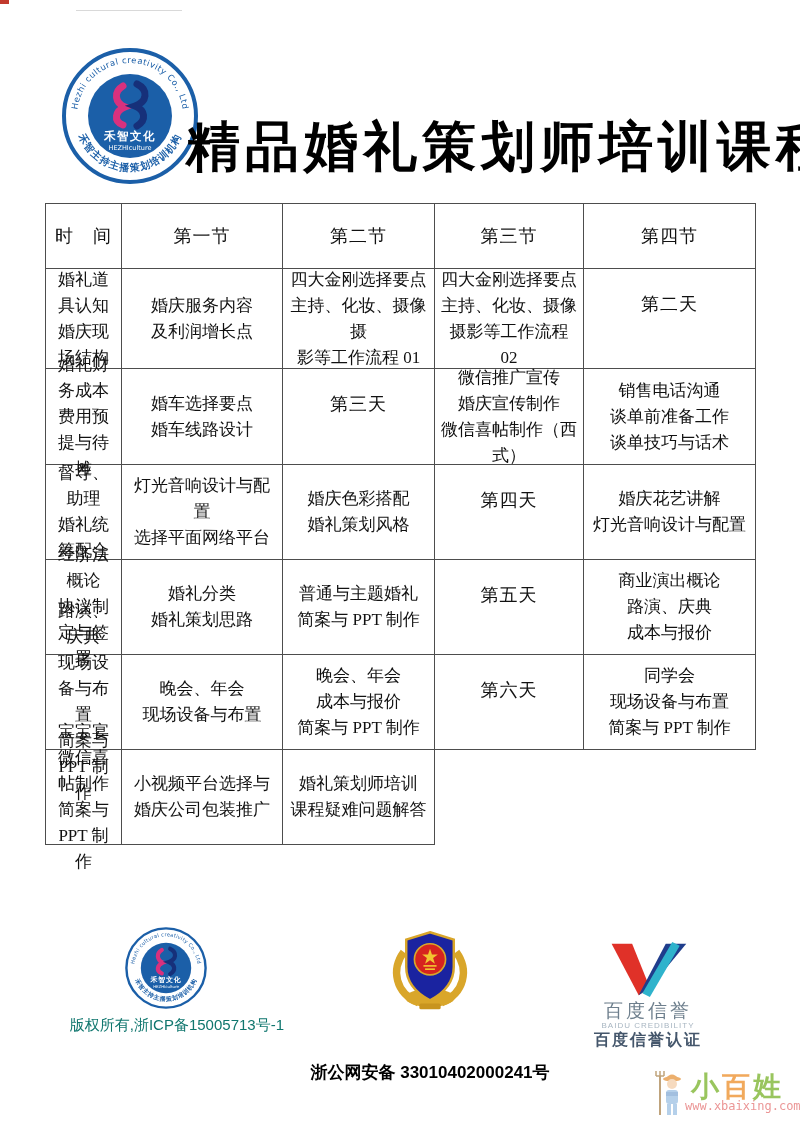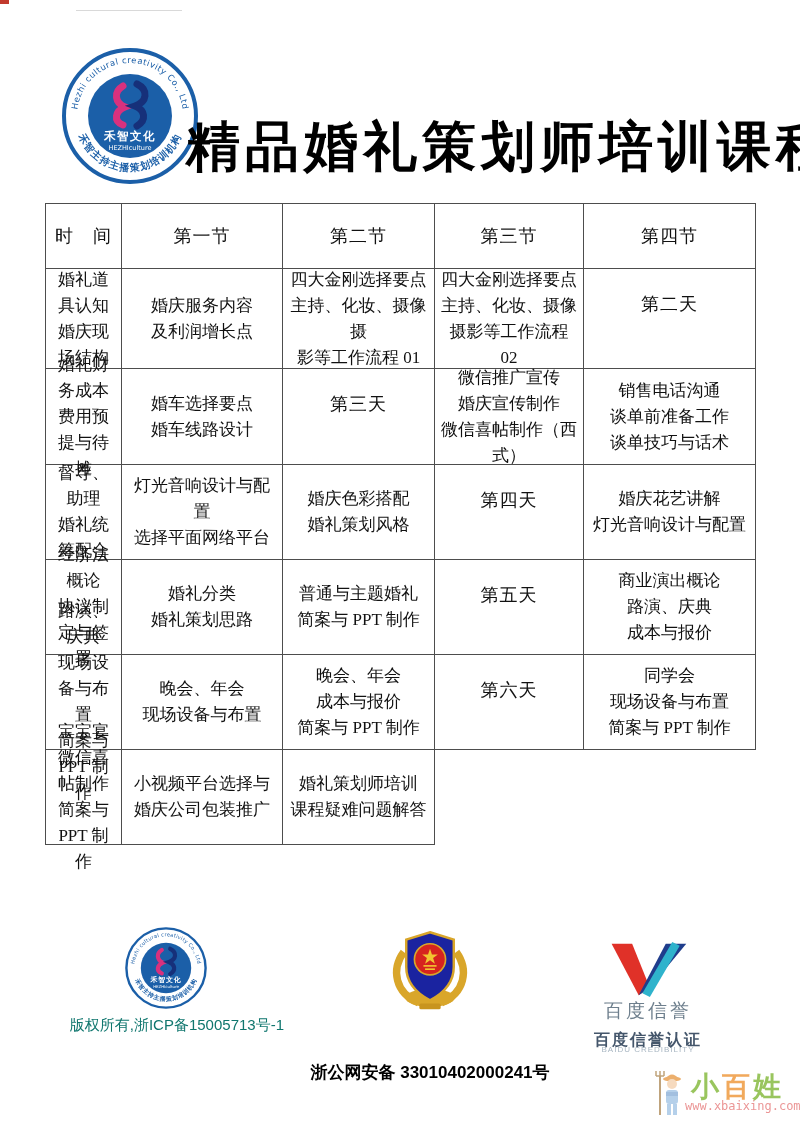--- a/index.html
+++ b/index.html
@@ -47,21 +47,21 @@
     position:absolute;left:306px;top:1024px;width:248px;text-align:center;
     font-family:"Liberation Sans","DejaVu Sans",sans-serif;font-size:17px;font-weight:bold;color:#000;margin-top:37px;
   }
   .baidu-logo{position:absolute;left:606px;top:940px;width:84px;height:58px;}
   .baidu-cn{
     position:absolute;left:588px;top:998px;width:120px;text-align:center;
     font-family:"Liberation Sans","DejaVu Sans",sans-serif;font-size:19px;letter-spacing:3px;color:#6e7f8d;
   }
   .baidu-en{
     position:absolute;left:588px;top:1021px;width:120px;text-align:center;
-    font-family:"Liberation Sans","DejaVu Sans",sans-serif;font-size:8px;letter-spacing:1px;color:#a8b6c2;margin-top:24px;
+    font-family:"Liberation Sans","DejaVu Sans",sans-serif;font-size:8px;letter-spacing:1px;color:#a8b6c2;
   }
   .baidu-cert{
     position:absolute;left:583px;top:1030px;width:130px;text-align:center;
     font-family:"Liberation Sans","DejaVu Sans",sans-serif;font-size:16px;font-weight:bold;letter-spacing:2px;color:#44566b;
   }
 
   
   .watermark{position:absolute;left:655px;top:1066px;width:145px;height:56px;opacity:0.9;}
   .farmer-figure{position:absolute;left:0;top:2px;width:32px;height:50px;}
   .wm-title{

